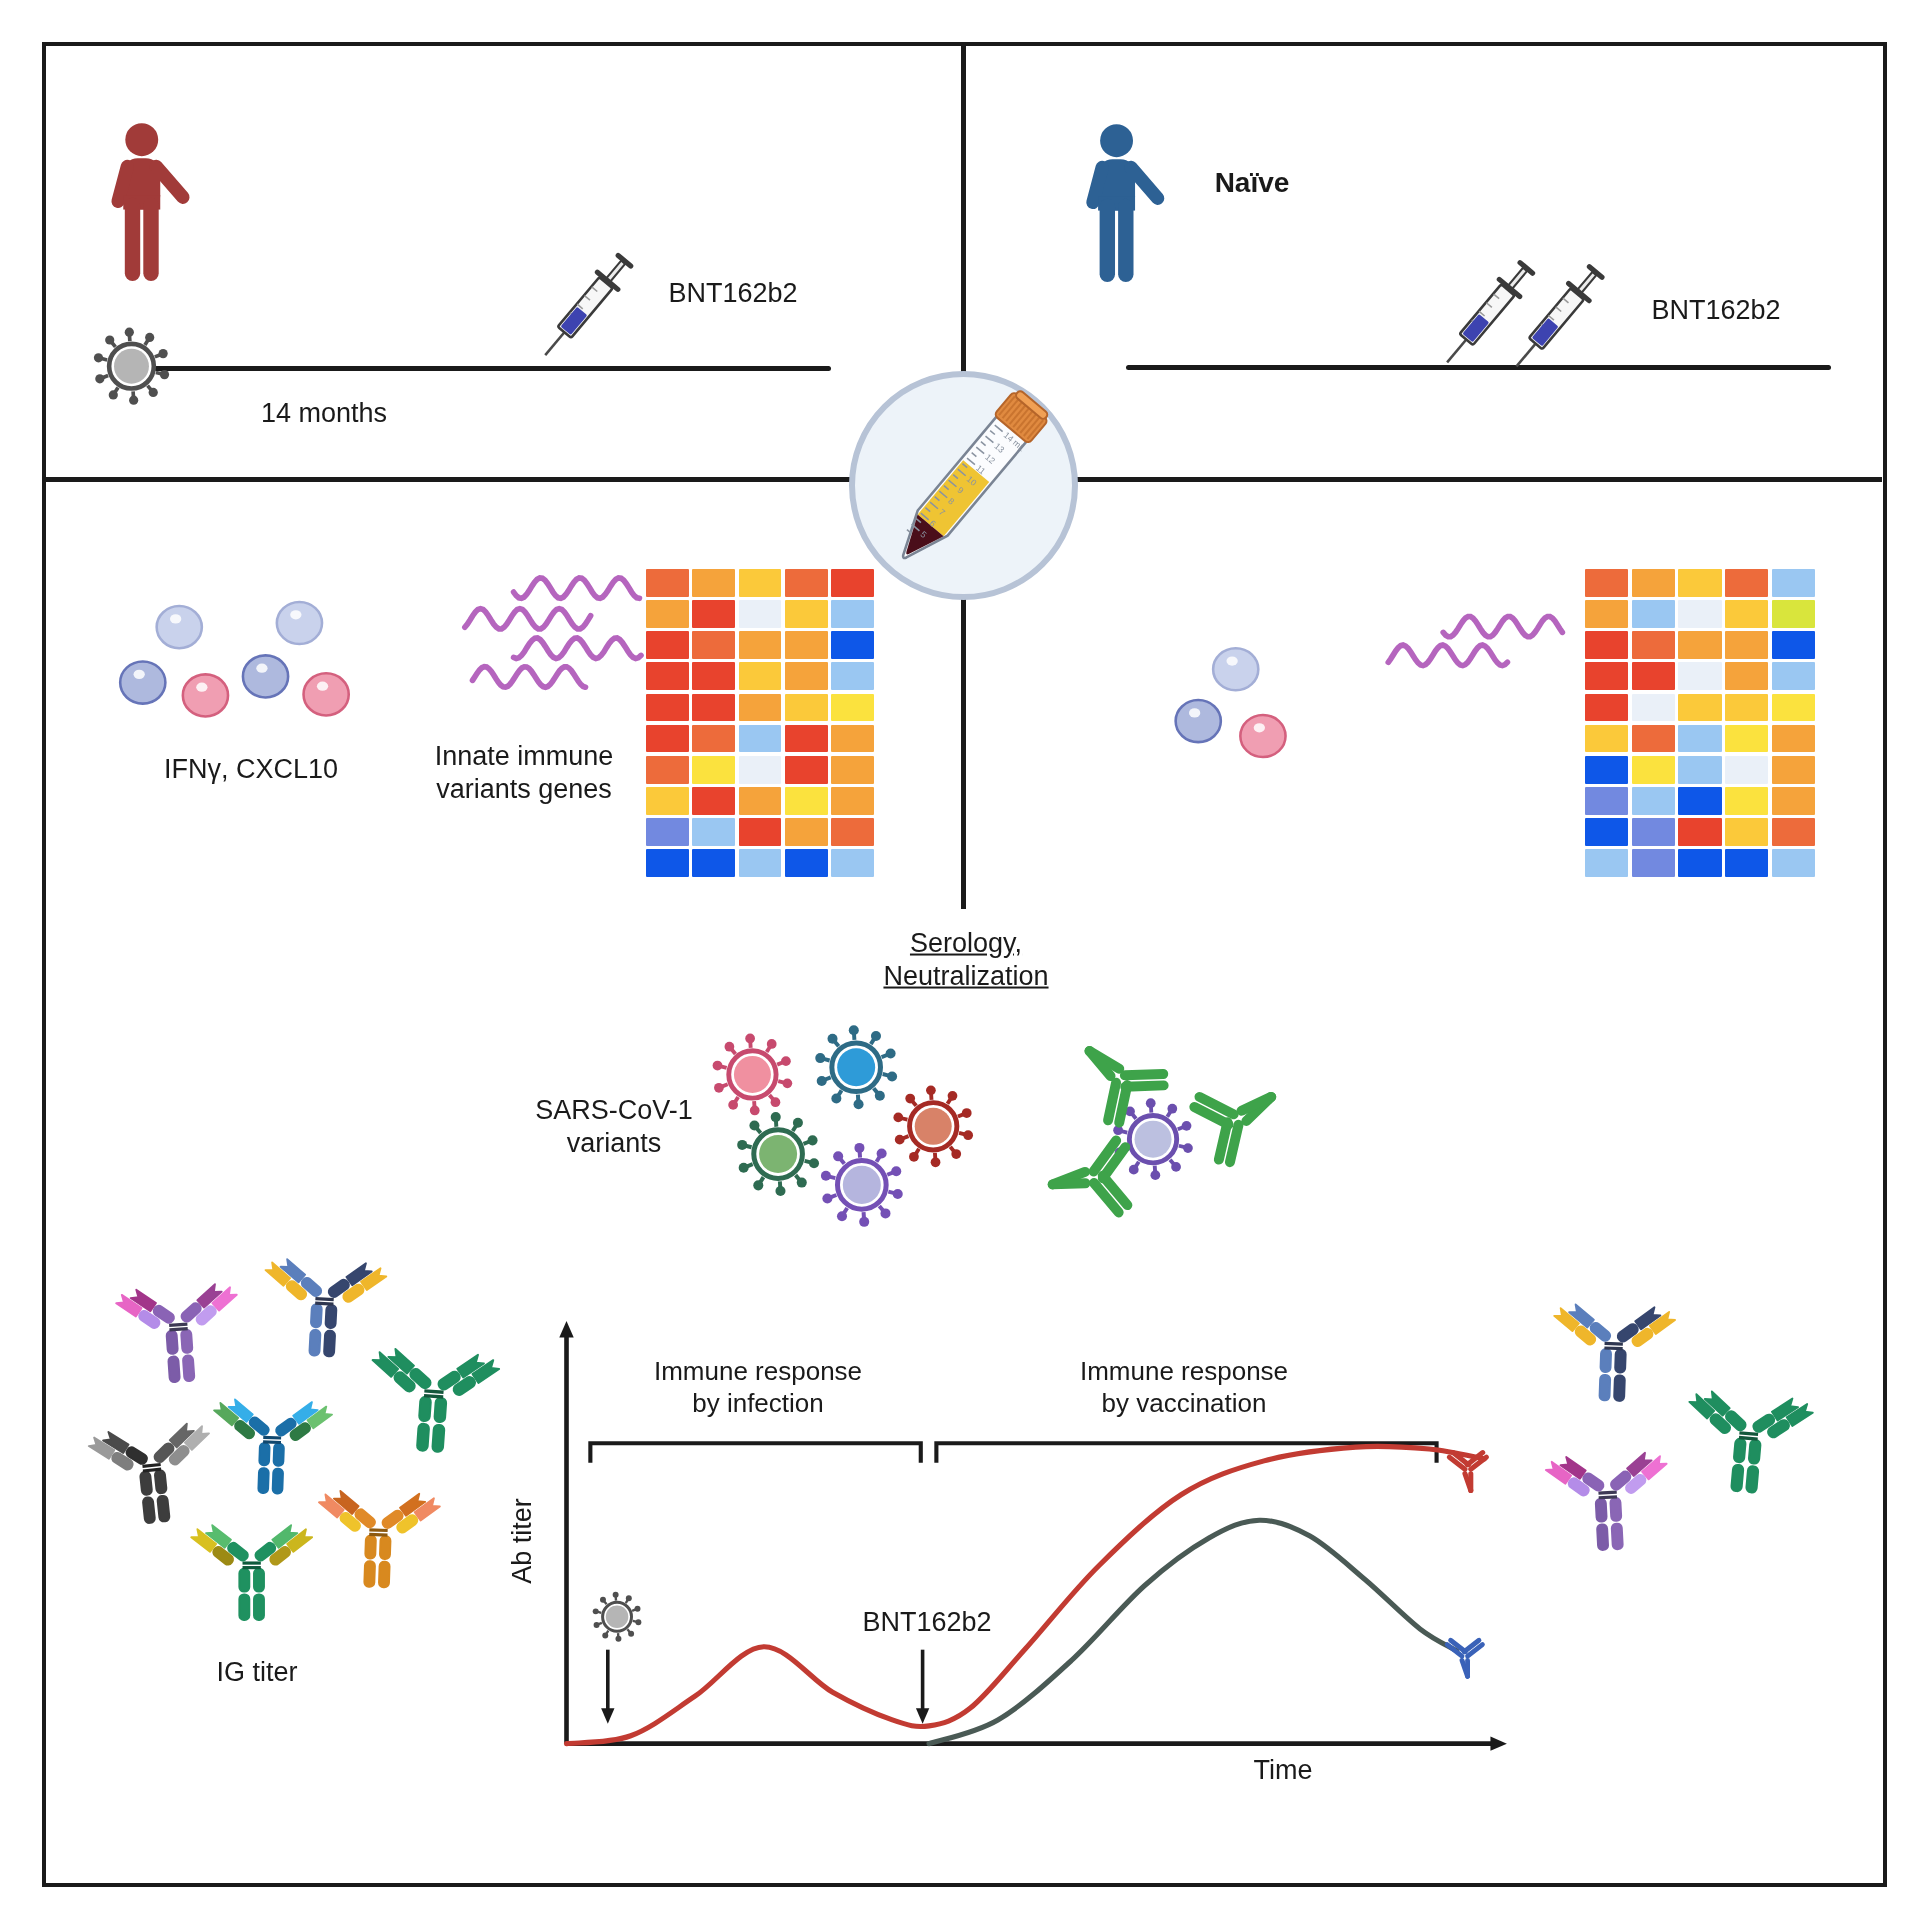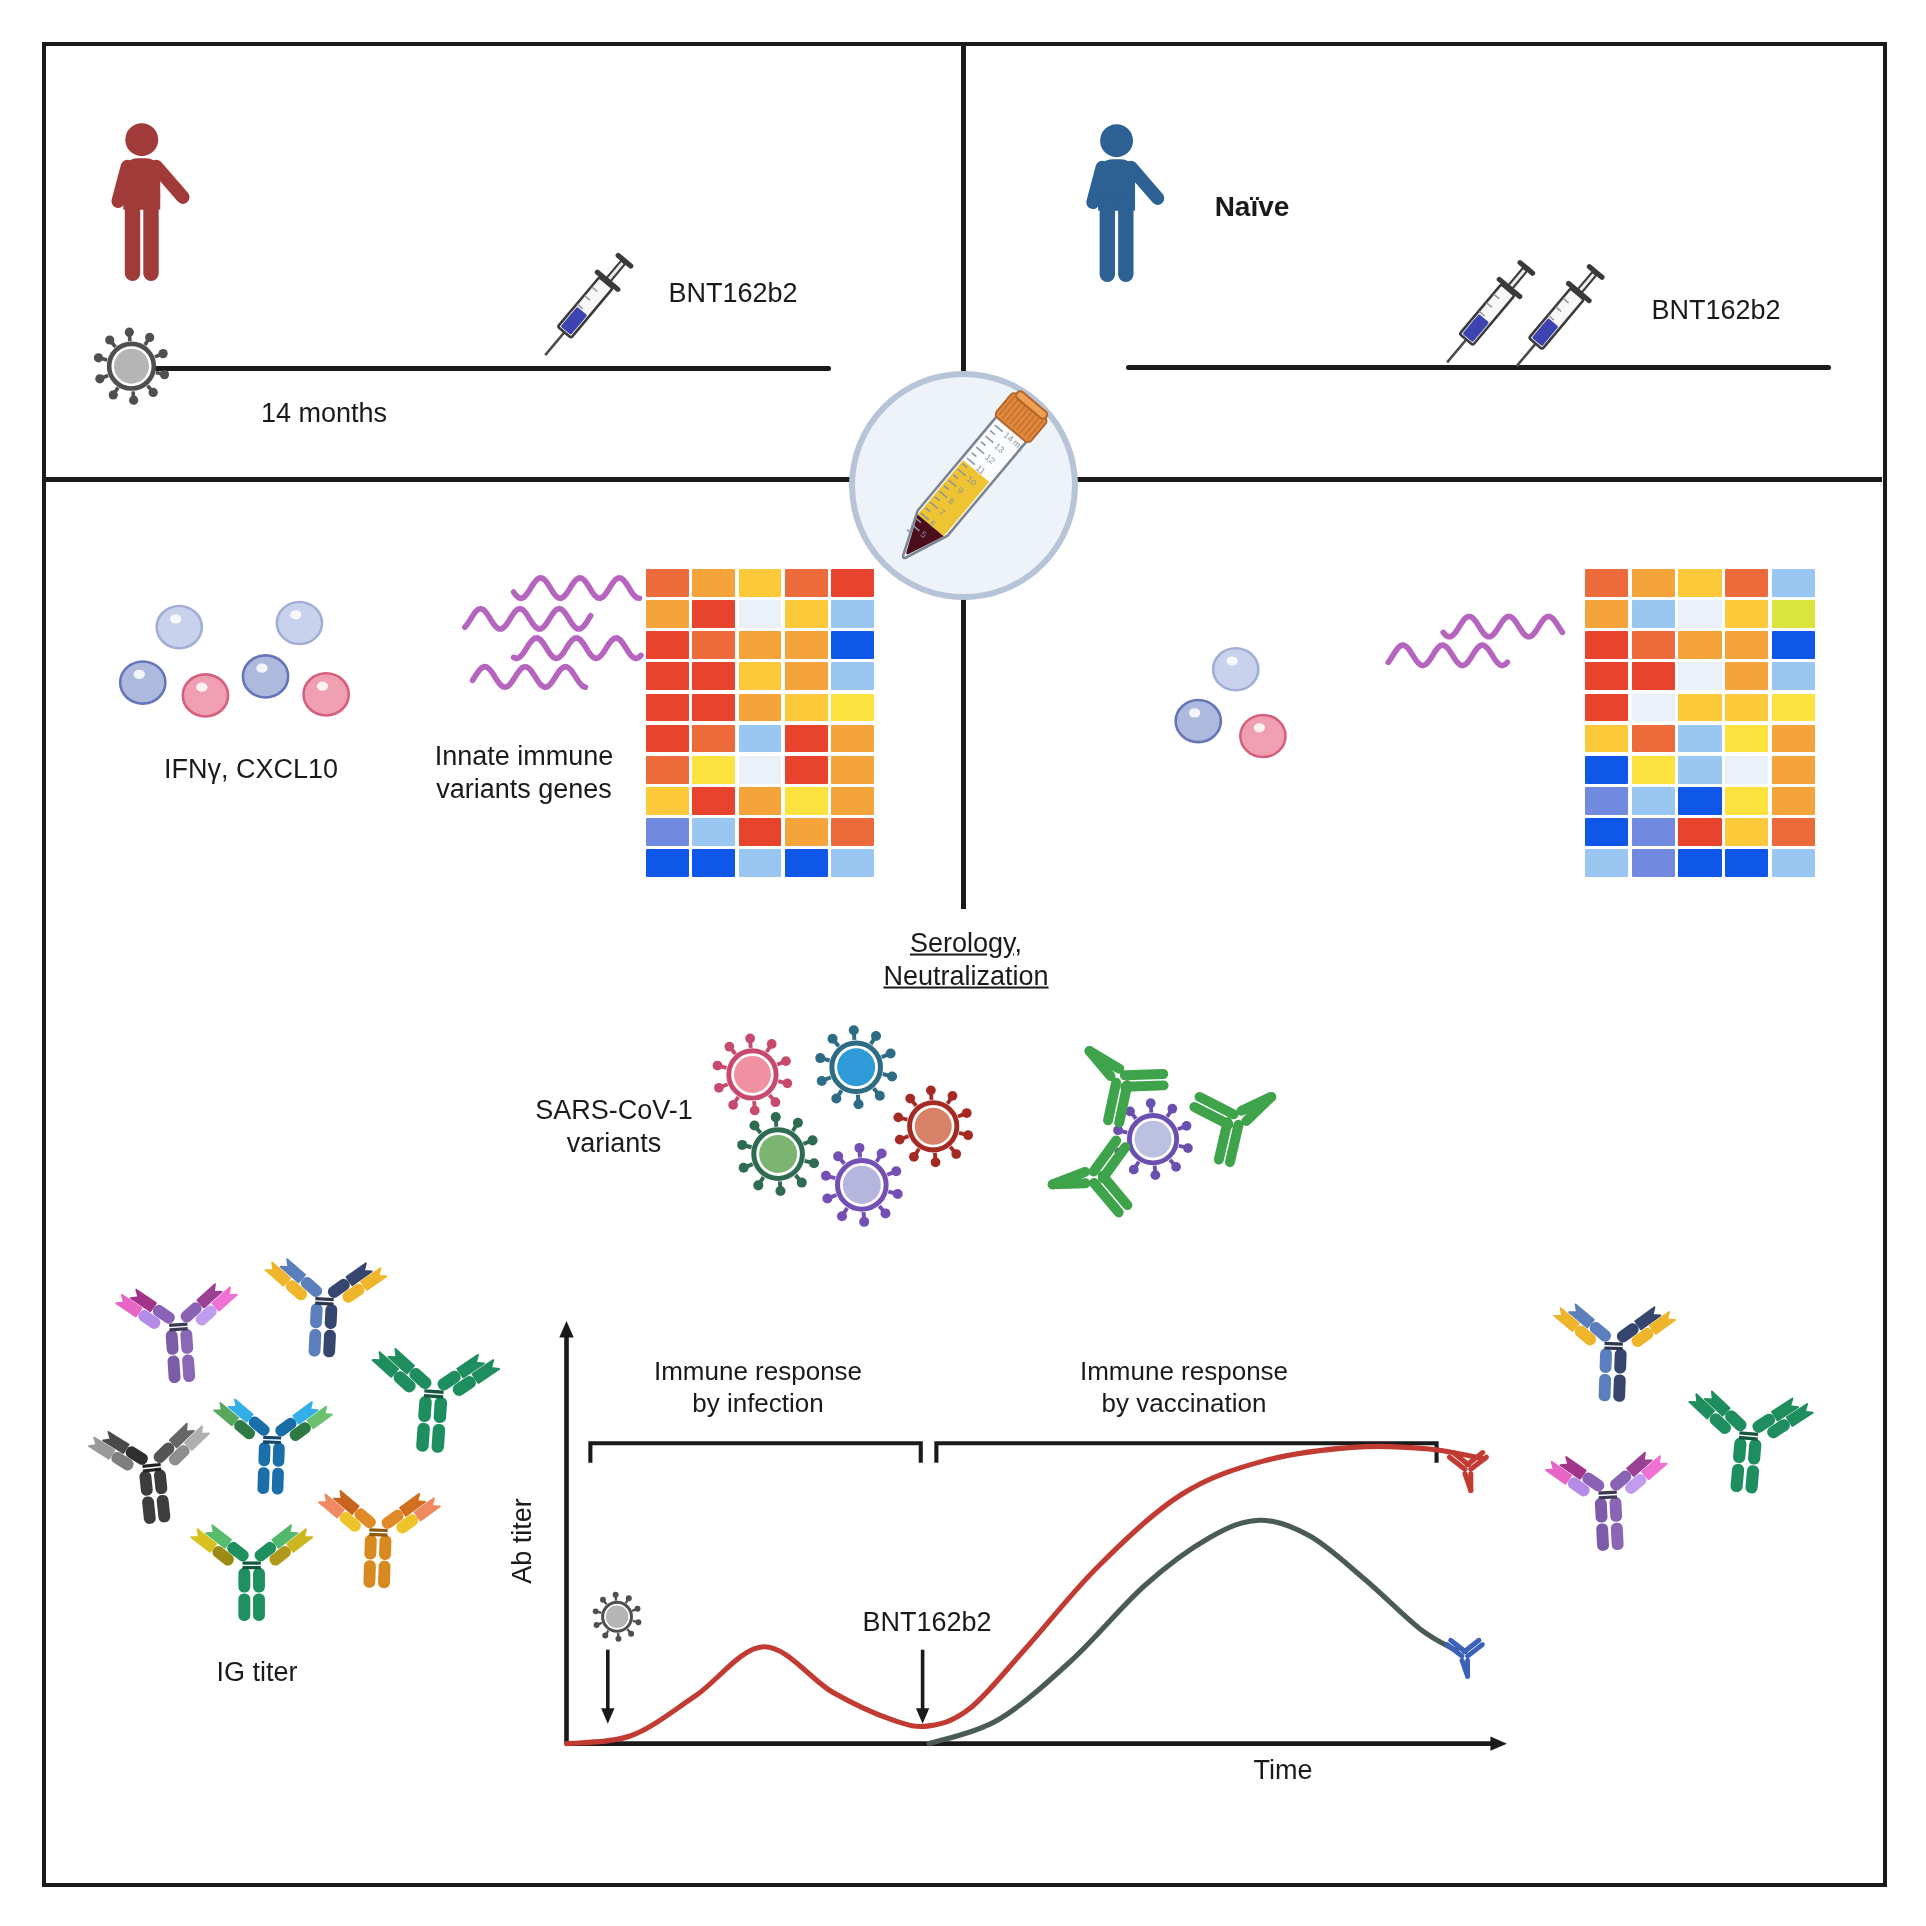--- a/index.html
+++ b/index.html
@@ -750,21 +750,21 @@
             <line x1="-8" y1="-4" x2="-8" y2="-58" stroke="#3A62B8" stroke-width="14" stroke-linecap="round"></line>
             <line x1="8" y1="-4" x2="8" y2="-58" stroke="#3A62B8" stroke-width="14" stroke-linecap="round"></line>
           </g>
         </g>
       </g>
   </svg>
 
   <div class="label t-reg" style="left:733px;top:294px;">BNT162b2</div>
   <div class="label t-reg" style="left:324px;top:414px;">14 months</div>
 
-  <div class="label t-bold" style="left:1252px;top:183px;margin-top:24px;">Naïve</div>
+  <div class="label t-bold" style="left:1252px;top:183px;">Naïve</div>
   <div class="label t-reg" style="left:1716px;top:311px;">BNT162b2</div>
 
   <div class="label t-reg" style="left:251px;top:770px;">IFNγ, CXCL10</div>
   <div class="label t-reg" style="left:524px;top:773px;">Innate immune
 variants genes</div>
   <div class="label t-reg" style="left:966px;top:960px;text-decoration:underline;">Serology,
 Neutralization</div>
   <div class="label t-reg" style="left:614px;top:1127px;">SARS-CoV-1
 variants</div>
   <div class="label t-reg" style="left:257px;top:1673px;">IG titer</div>

